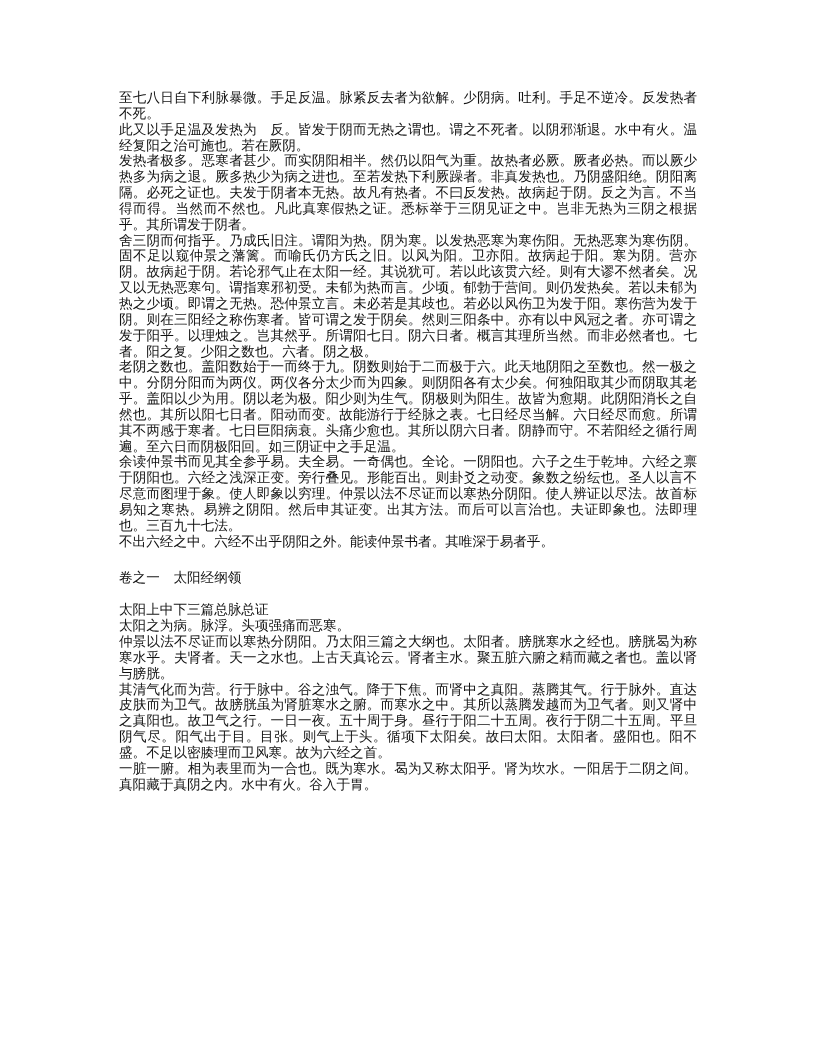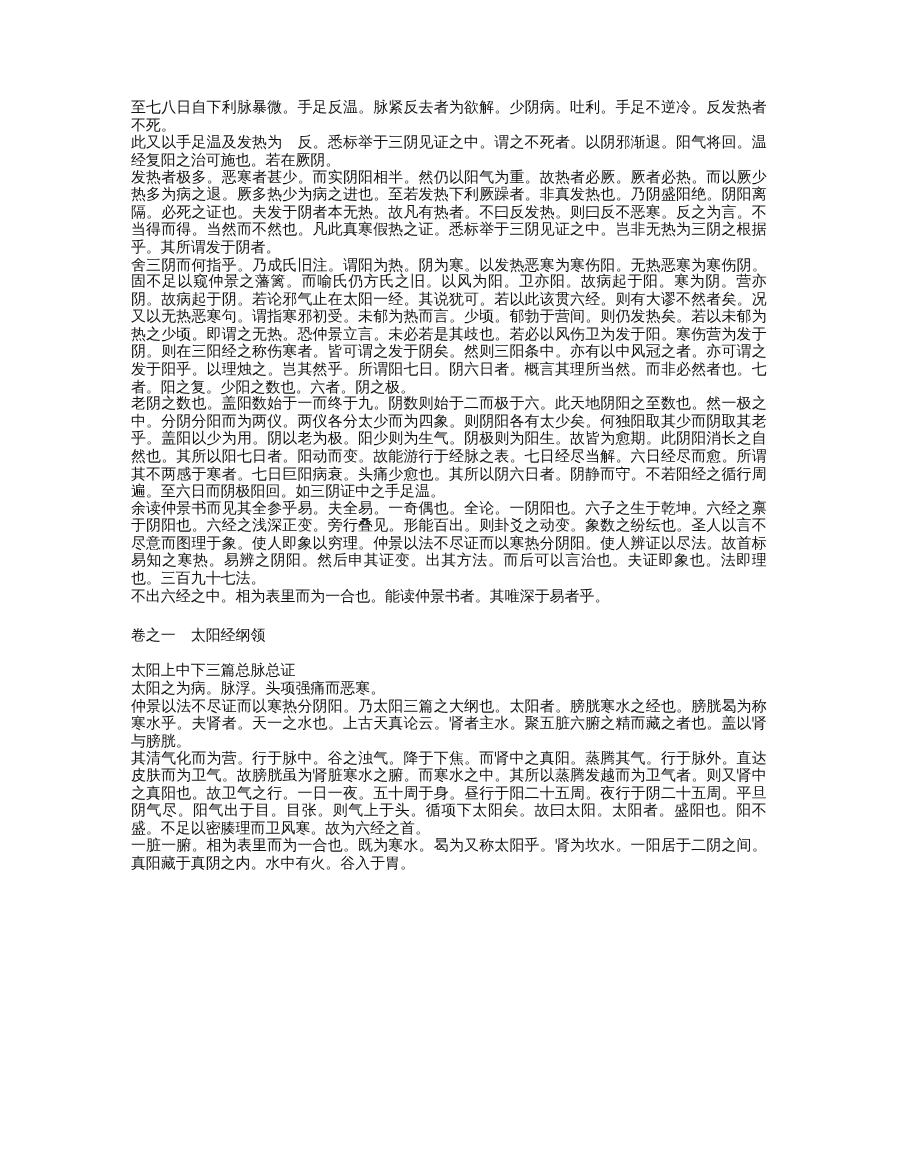--- a/index.html
+++ b/index.html
@@ -34,26 +34,26 @@
     margin-top: 21px;
     margin-bottom: 16px;
   }
 </style>
 </head>
 <body>
 
 <div class="page">
   <div class="text-column">
     <p class="para">至七八日自下利脉暴微。手足反温。脉紧反去者为欲解。少阴病。吐利。手足不逆冷。反发热者不死。</p>
-    <p class="para">此又以手足温及发热为　反。悉标举于三阴见证之中。谓之不死者。以阴邪渐退。阳气将回。温经复阳之治可施也。若在厥阴。</p>
-    <p class="para">发热者极多。恶寒者甚少。而实阴阳相半。然仍以阳气为重。故热者必厥。厥者必热。而以厥少热多为病之退。厥多热少为病之进也。至若发热下利厥躁者。非真发热也。乃阴盛阳绝。阴阳离隔。必死之证也。夫发于阴者本无热。故凡有热者。不曰反发热。则曰反不恶寒。反之为言。不当得而得。当然而不然也。凡此真寒假热之证。悉标举于三阴见证之中。岂非无热为三阴之根据乎。其所谓发于阴者。</p>
+    <p class="para">此又以手足温及发热为　反。皆发于阴而无热之谓也。谓之不死者。以阴邪渐退。水中有火。温经复阳之治可施也。若在厥阴。</p>
+    <p class="para">发热者极多。恶寒者甚少。而实阴阳相半。然仍以阳气为重。故热者必厥。厥者必热。而以厥少热多为病之退。厥多热少为病之进也。至若发热下利厥躁者。非真发热也。乃阴盛阳绝。阴阳离隔。必死之证也。夫发于阴者本无热。故凡有热者。不曰反发热。故病起于阴。反之为言。不当得而得。当然而不然也。凡此真寒假热之证。悉标举于三阴见证之中。岂非无热为三阴之根据乎。其所谓发于阴者。</p>
     <p class="para">舍三阴而何指乎。乃成氏旧注。谓阳为热。阴为寒。以发热恶寒为寒伤阳。无热恶寒为寒伤阴。固不足以窥仲景之藩篱。而喻氏仍方氏之旧。以风为阳。卫亦阳。故病起于阳。寒为阴。营亦阴。故病起于阴。若论邪气止在太阳一经。其说犹可。若以此该贯六经。则有大谬不然者矣。况又以无热恶寒句。谓指寒邪初受。未郁为热而言。少顷。郁勃于营间。则仍发热矣。若以未郁为热之少顷。即谓之无热。恐仲景立言。未必若是其歧也。若必以风伤卫为发于阳。寒伤营为发于阴。则在三阳经之称伤寒者。皆可谓之发于阴矣。然则三阳条中。亦有以中风冠之者。亦可谓之发于阳乎。以理烛之。岂其然乎。所谓阳七日。阴六日者。概言其理所当然。而非必然者也。七者。阳之复。少阳之数也。六者。阴之极。</p>
     <p class="para">老阴之数也。盖阳数始于一而终于九。阴数则始于二而极于六。此天地阴阳之至数也。然一极之中。分阴分阳而为两仪。两仪各分太少而为四象。则阴阳各有太少矣。何独阳取其少而阴取其老乎。盖阳以少为用。阴以老为极。阳少则为生气。阴极则为阳生。故皆为愈期。此阴阳消长之自然也。其所以阳七日者。阳动而变。故能游行于经脉之表。七日经尽当解。六日经尽而愈。所谓其不两感于寒者。七日巨阳病衰。头痛少愈也。其所以阴六日者。阴静而守。不若阳经之循行周遍。至六日而阴极阳回。如三阴证中之手足温。</p>
     <p class="para">余读仲景书而见其全参乎易。夫全易。一奇偶也。全论。一阴阳也。六子之生于乾坤。六经之禀于阴阳也。六经之浅深正变。旁行叠见。形能百出。则卦爻之动变。象数之纷纭也。圣人以言不尽意而图理于象。使人即象以穷理。仲景以法不尽证而以寒热分阴阳。使人辨证以尽法。故首标易知之寒热。易辨之阴阳。然后申其证变。出其方法。而后可以言治也。夫证即象也。法即理也。三百九十七法。</p>
-    <p class="para">不出六经之中。相为表里而为一合也。能读仲景书者。其唯深于易者乎。</p>
+    <p class="para">不出六经之中。六经不出乎阴阳之外。能读仲景书者。其唯深于易者乎。</p>
 
     <p class="para vol-heading">卷之一　太阳经纲领</p>
 
     <p class="para">太阳上中下三篇总脉总证</p>
     <p class="para">太阳之为病。脉浮。头项强痛而恶寒。</p>
     <p class="para">仲景以法不尽证而以寒热分阴阳。乃太阳三篇之大纲也。太阳者。膀胱寒水之经也。膀胱曷为称寒水乎。夫肾者。天一之水也。上古天真论云。肾者主水。聚五脏六腑之精而藏之者也。盖以肾与膀胱。</p>
     <p class="para">其清气化而为营。行于脉中。谷之浊气。降于下焦。而肾中之真阳。蒸腾其气。行于脉外。直达皮肤而为卫气。故膀胱虽为肾脏寒水之腑。而寒水之中。其所以蒸腾发越而为卫气者。则又肾中之真阳也。故卫气之行。一日一夜。五十周于身。昼行于阳二十五周。夜行于阴二十五周。平旦阴气尽。阳气出于目。目张。则气上于头。循项下太阳矣。故曰太阳。太阳者。盛阳也。阳不盛。不足以密腠理而卫风寒。故为六经之首。</p>
     <p class="para">一脏一腑。相为表里而为一合也。既为寒水。曷为又称太阳乎。肾为坎水。一阳居于二阴之间。真阳藏于真阴之内。水中有火。谷入于胃。</p>
   </div>
 </div>

